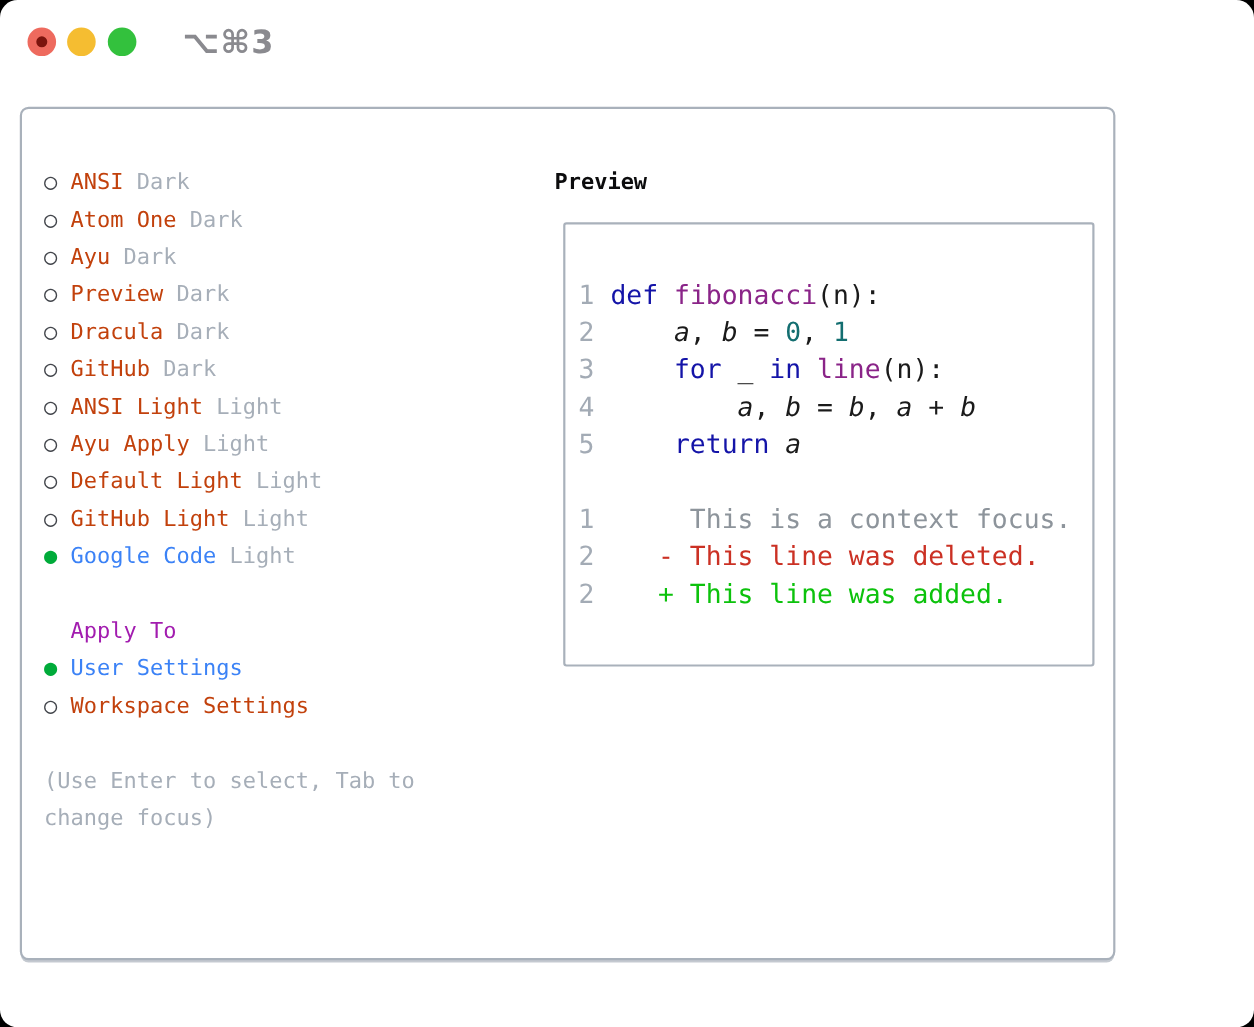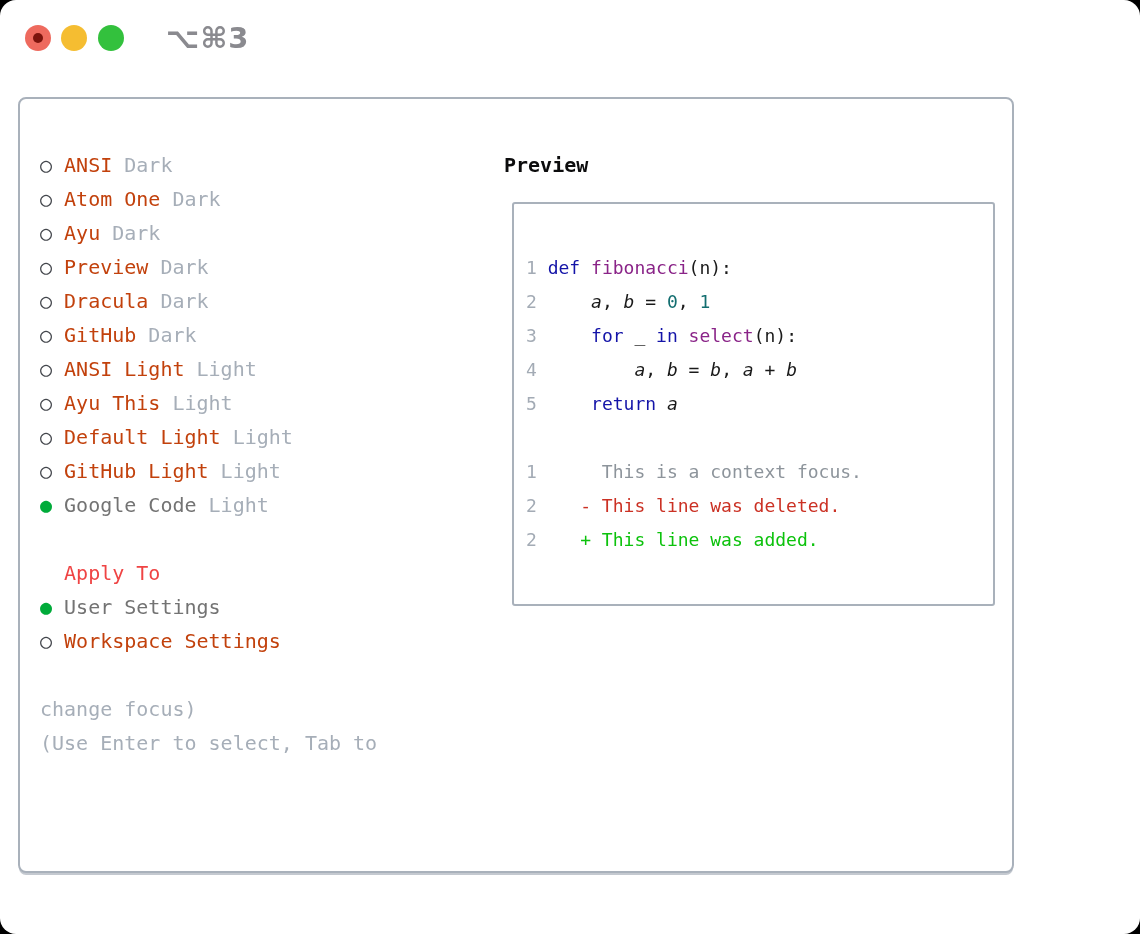--- a/index.html
+++ b/index.html
@@ -32,32 +32,32 @@
   }
   .row{height:34px;line-height:34px;font-size:20px;white-space:pre;color:#33363c;}
   .row.blank{height:34px;}
   
   .left-col{position:absolute;left:20px;top:49px;width:460px;}
   .prompt{display:inline-block;width:2ch;font-weight:bold;color:#0c0c0d;}
   .hdr{font-weight:bold;color:#0c0c0d;}
   .marker{display:inline-block;width:2ch;color:#43464c;}
   .marker.sel{color:#00ab3a;}
   .name{color:#c2410c;}
-  .name.sel{color:#737373;}
+  .name.sel{color:#3b82f6;}
   .variant{color:#a6aeb8;margin-left:1ch;text-align:right;}
-  .apply-header{color:#ef4444;padding-left:2ch;}
+  .apply-header{color:#a21caf;padding-left:2ch;}
   .hint-row{color:#a6aeb8;}
   
   .preview-header{position:absolute;left:484px;top:49px;font-weight:bold;color:#0c0c0d;}
   .preview-box{
     position:absolute;left:492px;top:103px;width:483px;height:404px;
     border:2px solid #a9b1bb;border-radius:3px;box-sizing:border-box;
     padding:47px 6px 0 12px;background:#fff;overflow:hidden;
   }
-  .crow{height:34px;line-height:34px;font-size:18px;white-space:pre;}
+  .crow{height:34px;line-height:34px;font-size:24px;white-space:pre;}
   .ln{color:#a3abb5;}
   .kw{color:#1414a8;}
   .fn{color:#8a2488;}
   .li{color:#136e70;}
   .pl{color:#1a1a1a;}
   .va{color:#1a1a1a;font-style:italic;}
   .ctx{color:#8d949b;}
   .del{color:#cb3124;}
   .add{color:#0cc20c;}
 </style>
@@ -80,49 +80,49 @@
     <div class="left-col">
 
       <div id="theme-list">
           <div class="row"><span class="marker">○</span><span class="name">ANSI</span><span class="variant">Dark</span></div>
           <div class="row"><span class="marker">○</span><span class="name">Atom One</span><span class="variant">Dark</span></div>
           <div class="row"><span class="marker">○</span><span class="name">Ayu</span><span class="variant">Dark</span></div>
           <div class="row"><span class="marker">○</span><span class="name">Preview</span><span class="variant">Dark</span></div>
           <div class="row"><span class="marker">○</span><span class="name">Dracula</span><span class="variant">Dark</span></div>
           <div class="row"><span class="marker">○</span><span class="name">GitHub</span><span class="variant">Dark</span></div>
           <div class="row"><span class="marker">○</span><span class="name">ANSI Light</span><span class="variant">Light</span></div>
-          <div class="row"><span class="marker">○</span><span class="name">Ayu This</span><span class="variant">Light</span></div>
+          <div class="row"><span class="marker">○</span><span class="name">Ayu Apply</span><span class="variant">Light</span></div>
           <div class="row"><span class="marker">○</span><span class="name">Default Light</span><span class="variant">Light</span></div>
           <div class="row"><span class="marker">○</span><span class="name">GitHub Light</span><span class="variant">Light</span></div>
           <div class="row"><span class="marker sel">●</span><span class="name sel">Google Code</span><span class="variant">Light</span></div>
         </div>
 
       <div class="row blank"></div>
 
       <div class="row apply-header">Apply To</div>
 
       <div id="apply-list">
           <div class="row"><span class="marker sel">●</span><span class="name sel">User Settings</span></div>
           <div class="row"><span class="marker">○</span><span class="name">Workspace Settings</span></div>
         </div>
 
       <div class="row blank"></div>
 
       <div>
+        <div class="row hint-row">(Use Enter to select, Tab to</div>
         <div class="row hint-row">change focus)</div>
-        <div class="row hint-row">(Use Enter to select, Tab to</div>
       </div>
     </div>
 
     <div class="row preview-header">Preview</div>
 
     <div class="preview-box" id="preview-box">
         <div class="crow"><span class="ln">1 </span><span class="kw">def</span><span class="pl"> </span><span class="fn">fibonacci</span><span class="pl">(n):</span></div>
         <div class="crow"><span class="ln">2 </span><span class="pl">    </span><span class="va">a</span><span class="pl">, </span><span class="va">b</span><span class="pl"> = </span><span class="li">0</span><span class="pl">, </span><span class="li">1</span></div>
-        <div class="crow"><span class="ln">3 </span><span class="pl">    </span><span class="kw">for</span><span class="pl"> _ </span><span class="kw">in</span><span class="pl"> </span><span class="fn">select</span><span class="pl">(n):</span></div>
+        <div class="crow"><span class="ln">3 </span><span class="pl">    </span><span class="kw">for</span><span class="pl"> _ </span><span class="kw">in</span><span class="pl"> </span><span class="fn">line</span><span class="pl">(n):</span></div>
         <div class="crow"><span class="ln">4 </span><span class="pl">        </span><span class="va">a</span><span class="pl">, </span><span class="va">b</span><span class="pl"> = </span><span class="va">b</span><span class="pl">, </span><span class="va">a</span><span class="pl"> + </span><span class="va">b</span></div>
         <div class="crow"><span class="ln">5 </span><span class="pl">    </span><span class="kw">return</span><span class="pl"> </span><span class="va">a</span></div>
         <div class="crow"></div>
         <div class="crow"><span class="ln">1 </span><span class="ctx">     This is a context focus.</span></div>
         <div class="crow"><span class="ln">2 </span><span class="del">   - This line was deleted.</span></div>
         <div class="crow"><span class="ln">2 </span><span class="add">   + This line was added.</span></div>
       </div>
 
   </div>
 </div>

